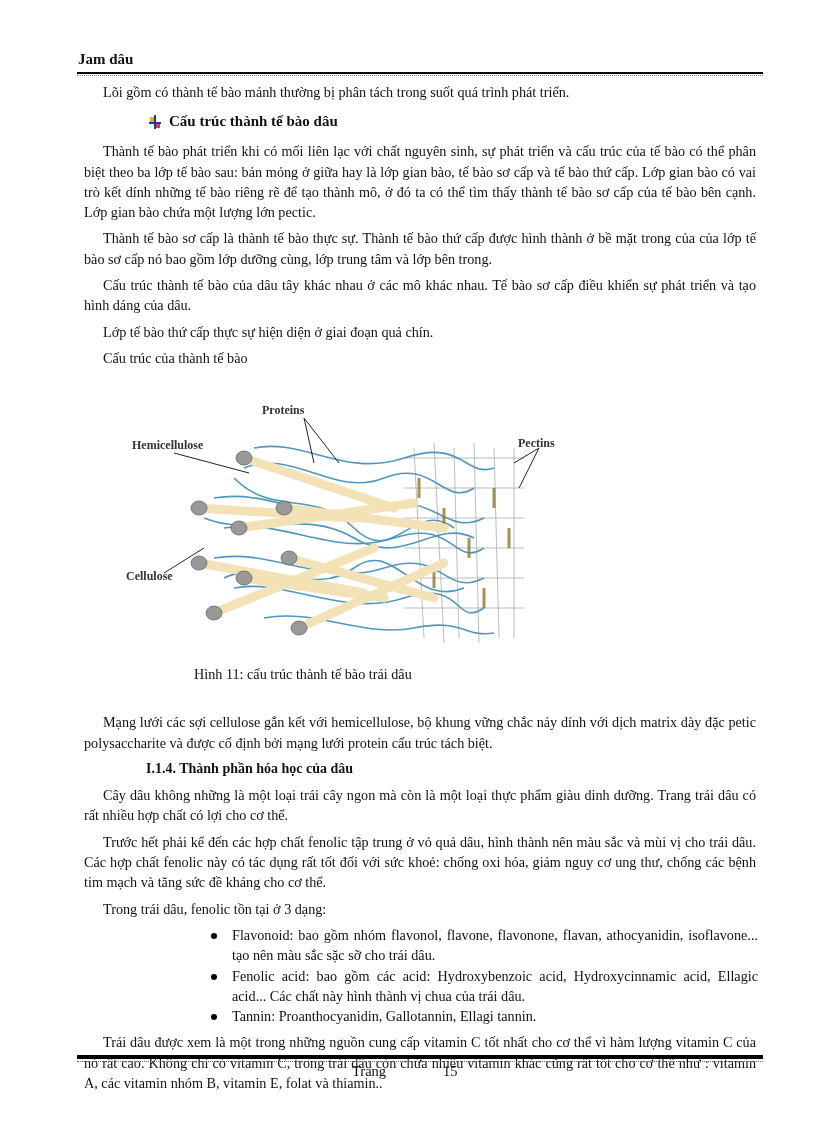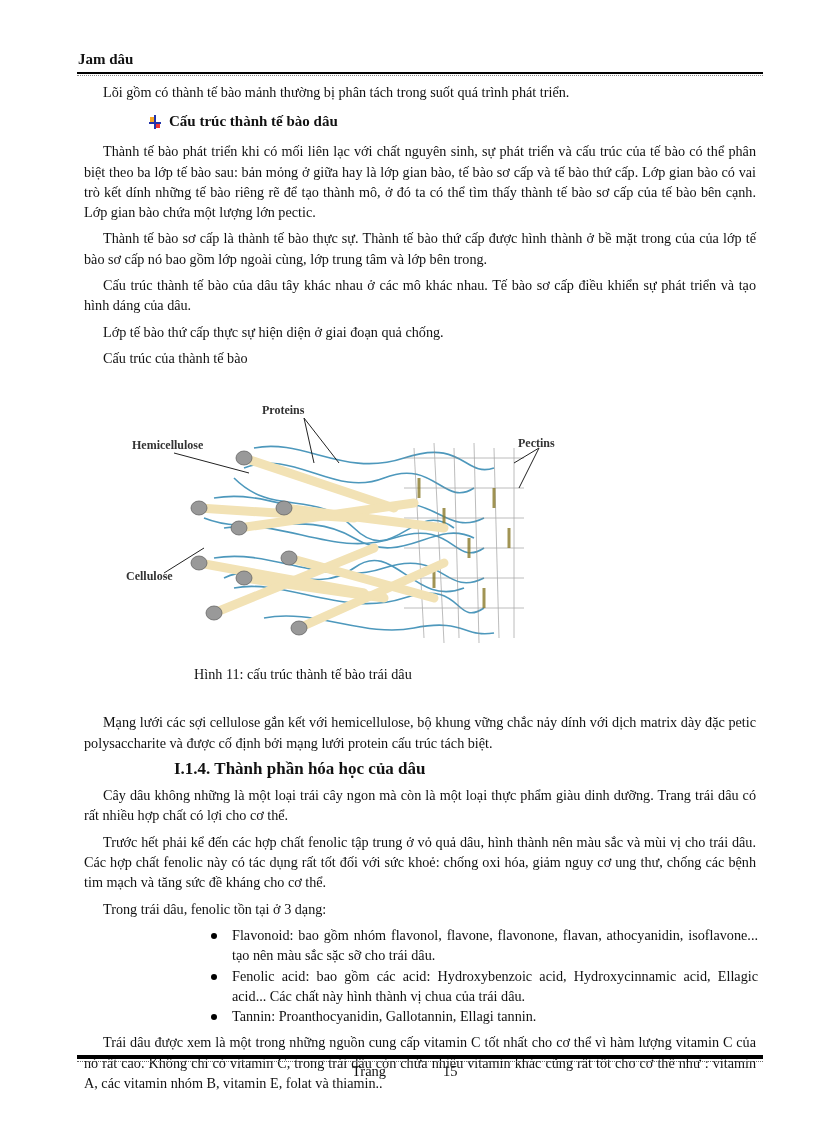--- a/index.html
+++ b/index.html
@@ -14,21 +14,21 @@
   .indent { text-indent:19px; }
   .section-head { margin-left:71px; font-weight:bold; font-size:15px; height:27px; line-height:27px; display:flex; align-items:center;text-align:center; }
   .bullet-icon { display:inline-block; width:12px; height:14px; margin-right:8px; position:relative; }
   .bullet-icon .v { position:absolute; left:5px; top:0; width:2px; height:14px; background:#2233aa; }
   .bullet-icon .h { position:absolute; left:0; top:7px; width:12px; height:2px; background:#2233aa; }
   .bullet-icon .o { position:absolute; left:1px; top:2px; width:5px; height:5px; background:#f5a623; }
   .bullet-icon .r { position:absolute; left:6px; top:8px; width:5px; height:5px; background:#e33; }
   .figure { position:relative; margin:20px 0 0 36px; width:470px; height:268px; }
   .caption { margin:8px 0 0 116px; height:20px; }
   .gap { height:22px; }
-  .sub-head { margin-left:96px; font-weight:bold; font-size:17px; }
+  .sub-head { margin-left:68px; font-weight:bold; font-size:14px; }
   ul.bullets { margin:4px; padding:0 0 0 150px; list-style:none; }
   ul.bullets li { position:relative; text-align:justify; }
   ul.bullets li::before { content:""; position:absolute; left:-21px; top:8px; width:6px; height:6px; border-radius:50%; background:#000; }
   .footer-rule { position:absolute; left:77px; top:1051px; width:686px; height:4px; background:#000; }
   .footer-rule2 { position:absolute; left:77px; top:1057px; width:686px; border-top:1px dotted #666; }
   .footer { position:absolute; top:1059px; font-size:14.5px; }
   .page-edge { position:absolute; left:0; top:1121px; width:816px; border-top:1px dotted #ccc; }
   .fig-label { position:absolute; font-size:12px; font-weight:bold; color:#333; }
 </style>
 </head>
@@ -46,23 +46,23 @@
       <span class="bullet-icon">
         <span class="o"></span>
           <span class="r"></span>
           <span class="v"></span>
           <span class="h"></span>
       </span>
       <span>Cấu trúc thành tế bào dâu</span>
     </div>
 
     <p class="indent">Thành tế bào phát triển khi có mối liên lạc với chất nguyên sinh, sự phát triển và cấu trúc của tế bào có thể phân biệt theo ba lớp tế bào sau: bản mỏng ở giữa hay là lớp gian bào, tế bào sơ cấp và tế bào thứ cấp. Lớp gian bào có vai trò kết dính những tế bào riêng rẽ để tạo thành mô, ở đó ta có thể tìm thấy thành tế bào sơ cấp của tế bào bên cạnh. Lớp gian bào chứa một lượng lớn pectic.</p>
-    <p class="indent">Thành tế bào sơ cấp là thành tế bào thực sự. Thành tế bào thứ cấp được hình thành ở bề mặt trong của của lớp tế bào sơ cấp nó bao gồm lớp ngoài cùng, lớp trung tâm và lớp bên trong.</p>
+    <p class="indent">Thành tế bào sơ cấp là thành tế bào thực sự. Thành tế bào thứ cấp được hình thành ở bề mặt trong của của lớp tế bào sơ cấp nó bao gồm lớp dưỡng cùng, lớp trung tâm và lớp bên trong.</p>
     <p class="indent">Cấu trúc thành tế bào của dâu tây khác nhau ở các mô khác nhau. Tế bào sơ cấp điều khiển sự phát triển và tạo hình dáng của dâu.</p>
-    <p class="indent">Lớp tế bào thứ cấp thực sự hiện diện ở giai đoạn quả chống.</p>
+    <p class="indent">Lớp tế bào thứ cấp thực sự hiện diện ở giai đoạn quả chín.</p>
     <p class="indent">Cấu trúc của thành tế bào</p>
 
     <div class="figure">
       <svg width="470" height="268" viewBox="0 0 470 268">
         <g stroke="#3a8db5" stroke-width="1.6" fill="none" opacity="0.9">
           <path d="M130 80 C180 60 220 110 270 90 S330 120 360 100"></path>
           <path d="M100 110 C160 100 200 140 260 120 S330 150 370 130"></path>
           <path d="M110 140 C170 130 220 170 280 150 S340 180 370 160"></path>
           <path d="M100 170 C160 160 210 200 270 180 S330 210 370 190"></path>
           <path d="M120 200 C170 190 230 230 290 210 S340 240 370 220"></path>

